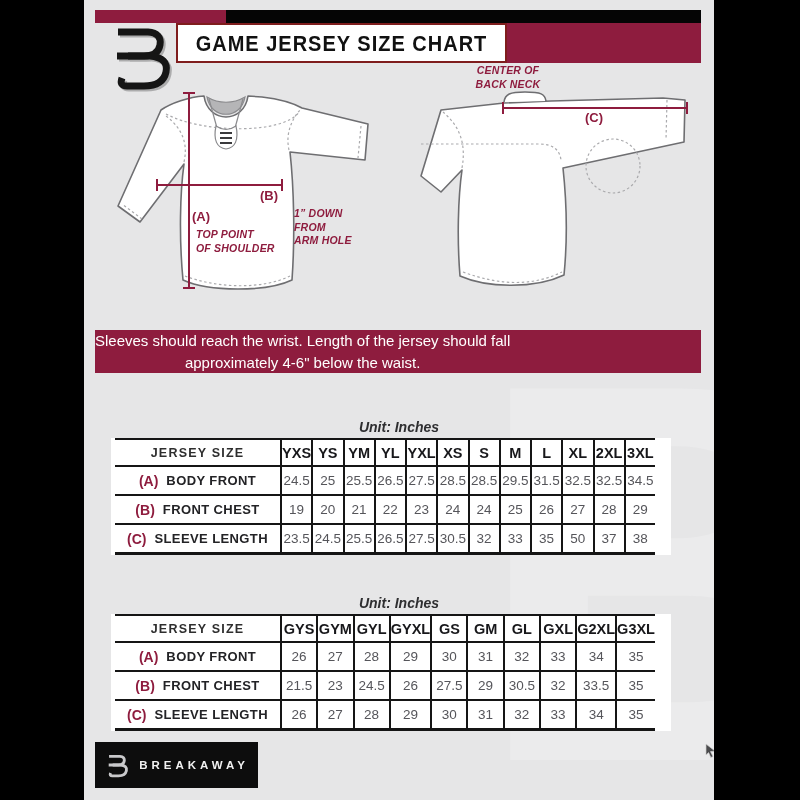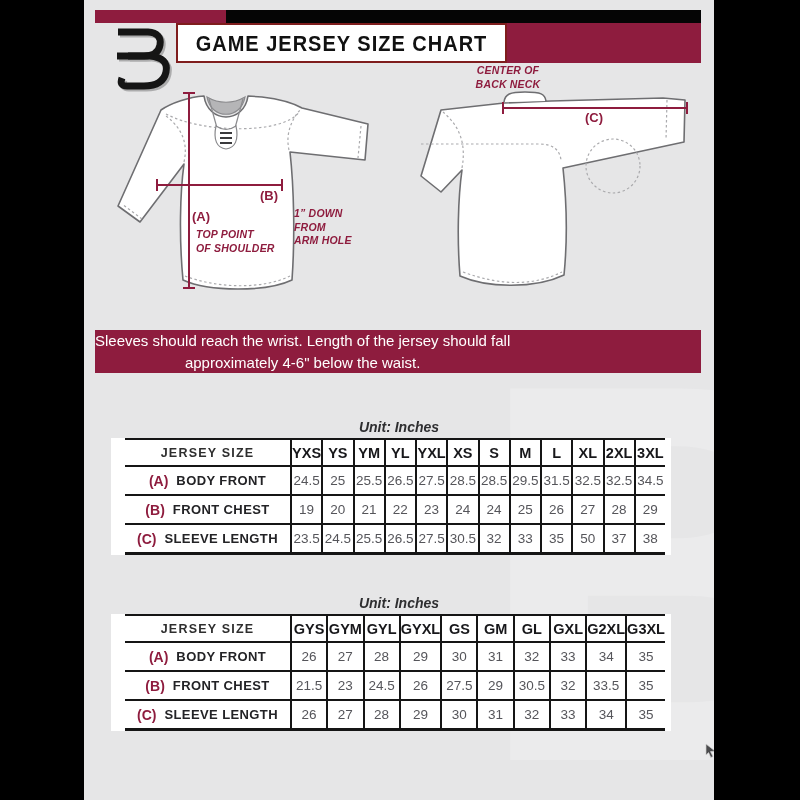--- a/index.html
+++ b/index.html
@@ -35,21 +35,21 @@
   .banner span{color:#fff;font-size:15px;line-height:1.45;text-align:center;white-space:pre-line;}
 
   
   .sec-head{left:0;width:630px;display:flex;justify-content:center;}
   .sec-pill{background:#0a0a0a;border-radius:6px;height:29px;min-width:326px;padding:0 18px;
     display:flex;align-items:center;justify-content:center;}
   .sec-pill span{color:#fff;font-weight:800;font-size:17px;letter-spacing:1.2px;transform:scaleY(1.12);}
   .unit{left:0;width:630px;text-align:center;font-style:italic;font-weight:700;font-size:14px;color:#2e2e30;}
 
   
-  .table-panel{left:27px;width:560px;background:#fff;padding:0 18px 0 14px;}
+  .table-panel{left:27px;width:560px;background:#fff;padding:0 18px 0 4px;}
   .mtable{display:grid;width:540px;border-bottom:3px solid var(--ink);background:#fff;}
   .cell{display:flex;align-items:center;justify-content:center;border-top:2px solid var(--ink);background:#fff;}
   .colhead,.val{border-left:2px solid var(--ink);}
   .corner{font-size:12.5px;font-weight:600;letter-spacing:1.2px;color:#2e2e2e;}
   .colhead{font-weight:700;font-size:14.5px;color:#17171a;}
   .rowlabel{gap:8px;}
   .tag{color:var(--maroon);font-weight:800;font-size:14px;}
   .lbl{font-weight:700;font-size:13px;color:#232326;letter-spacing:.4px;}
   .val{font-size:13.5px;color:#55555a;font-weight:500;}
 
@@ -277,18 +277,27 @@
         <div class="cell val">29</div>
         <div class="cell val">30</div>
         <div class="cell val">31</div>
         <div class="cell val">32</div>
         <div class="cell val">33</div>
         <div class="cell val">34</div>
         <div class="cell val">35</div>
       </div>
   </div>
 
+  <div class="abs z foot-black">
+    <svg width="26" height="26" viewBox="0 0 72 72">
+      <g fill="none" stroke="#c9c9cb" stroke-width="8">
+        <path d="M14,12 H44 Q58,13 56,25 Q54,36 40,36 H24"></path>
+        <path d="M13,36 H46 Q65,38 62,52 Q59,66 40,66 H23 Q15,66 18,58"></path>
+      </g>
+    </svg>
+    <span class="foot-brand">BREAKAWAY</span>
+  </div>
 
   <svg class="abs cursor" width="12" height="14" viewBox="0 0 12 14">
     <polygon points="0,0 9,7 4.5,7.6 7,12.5 4.8,13.4 2.6,8.6 0,11" fill="#4a4a4c" stroke="#cfcfcf" stroke-width="0.7"></polygon>
   </svg>
 
 </div>
 
 </body></html>

